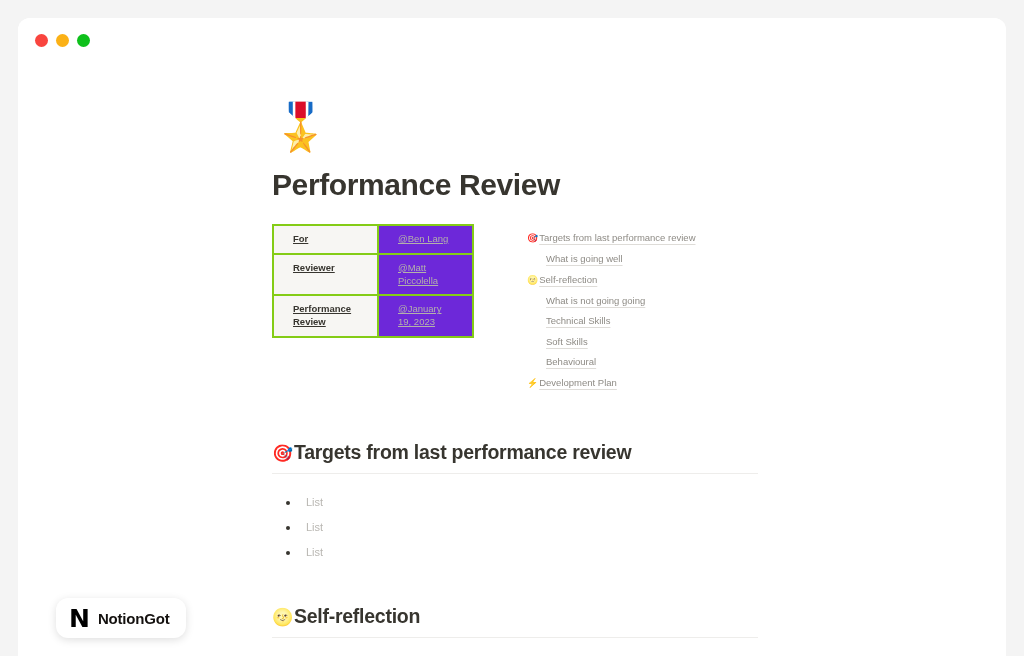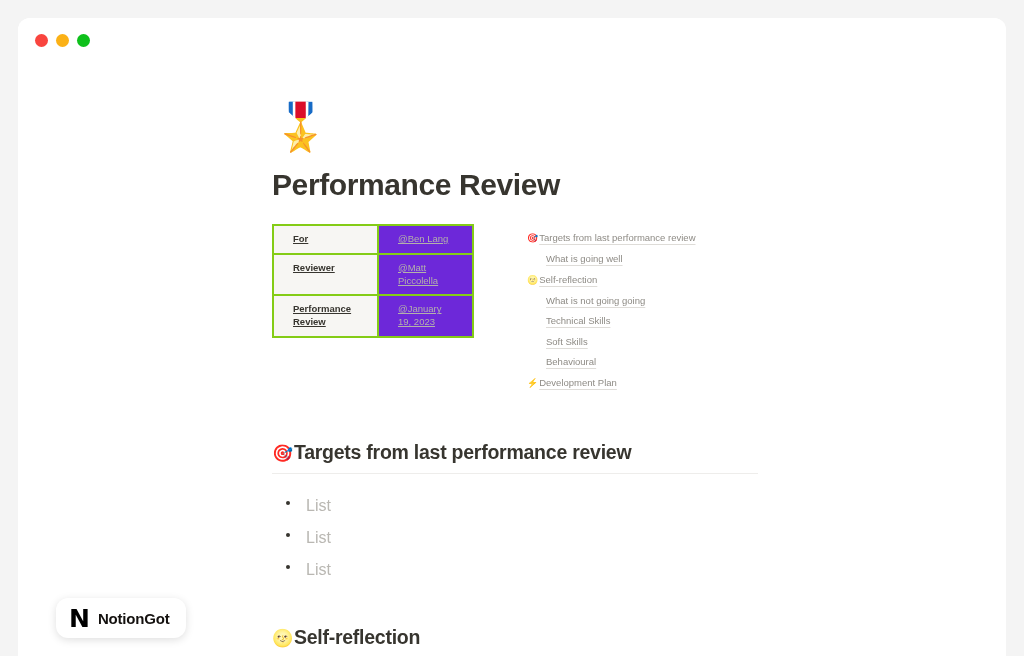--- a/index.html
+++ b/index.html
@@ -151,21 +151,21 @@
     margin-right: 1px;
   }
 
   .bullets {
     list-style: none;
     margin-top: 16px;
     padding-left: 14px;
   }
   .bullets li {
     position: relative;
-    font-size: 16px;
+    font-size: 11px;
     color: #b9b7b2;
     padding: 5px 0 5px 20px;
     line-height: 1.4;
   }
   .bullets li::before {
     content: "";
     position: absolute;
     left: 0;
     top: 11px;
     width: 4px;

